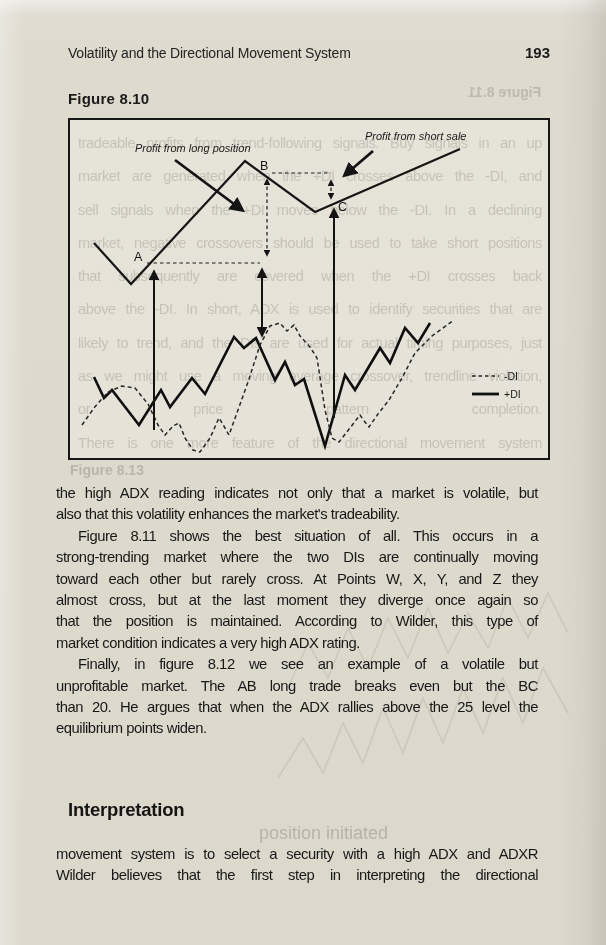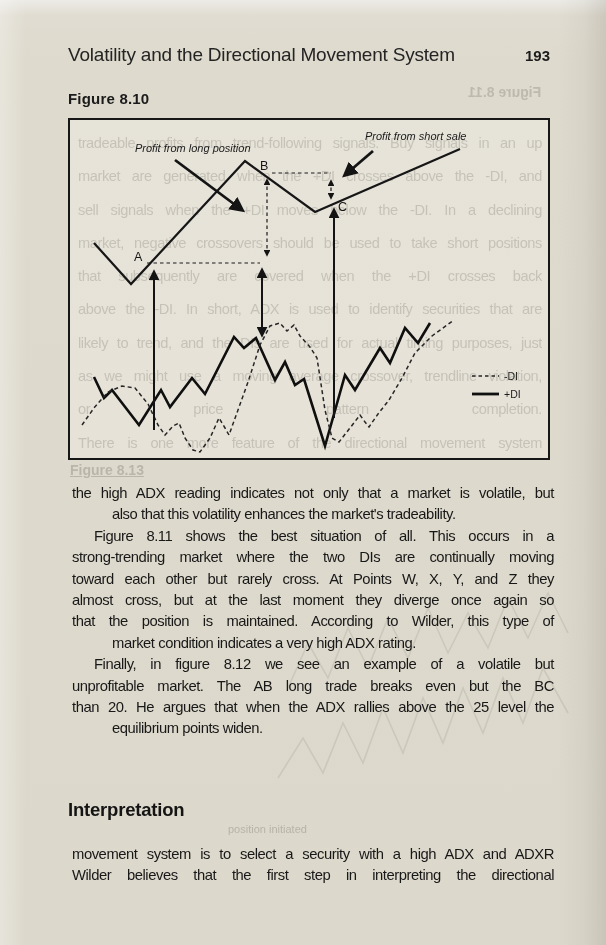--- a/index.html
+++ b/index.html
@@ -5,21 +5,21 @@
   html,body{margin:0;padding:0;}
   body{width:606px;height:945px;background:#d6d2c6;font-family:"Liberation Sans",sans-serif;}
   .page{position:relative;width:606px;height:945px;overflow:hidden;
     background:
       linear-gradient(90deg, rgba(255,255,255,.30) 0px, rgba(255,255,255,0) 26px),
       linear-gradient(270deg, rgba(110,105,92,.18) 0px, rgba(110,105,92,.06) 22px, rgba(110,105,92,0) 48px),
       linear-gradient(180deg, #ecebe6 0px, #e0dcd1 16px, #dedacd 60px, #dcd8cb 100%);
     color:#1c1c1c;}
   
   .running-head{position:absolute;left:68px;top:44px;width:482px;display:flex;justify-content:space-between;align-items:baseline;}
-  .rh-title{font-size:19px;letter-spacing:-0.2px;color:#242424;}
+  .rh-title{font-size:14px;letter-spacing:-0.2px;color:#242424;}
   .rh-num{font-size:15px;font-weight:bold;color:#1b1b1b;}
   
   .fig-caption{position:absolute;left:68px;top:90px;font-size:15px;font-weight:bold;letter-spacing:.2px;color:#1b1b1b;}
   .ghost-mirrored-caption{position:absolute;left:468px;top:84px;font-size:14px;font-weight:bold;transform:scaleX(-1);color:rgba(95,92,80,.26);}
   
   .figure-box{position:absolute;left:68px;top:118px;width:478px;height:338px;border:2px solid #171717;
     background:rgba(244,242,236,.38);overflow:hidden;}
   .figure-ghost-text{position:absolute;left:8px;top:1px;width:464px;line-height:21.3px;font-size:14.6px;
     letter-spacing:-0.4px;color:rgba(95,92,80,.24);}
   .figure-ghost-text .gline{white-space:nowrap;text-align:justify;text-align-last:justify;overflow:hidden;height:21.3px;margin-top:12px;}
@@ -30,30 +30,30 @@
   .ser-minus_di{fill:none;stroke:#262626;stroke-width:1.5;stroke-dasharray:4 3;}
   .g-dash{fill:none;stroke:#1a1a1a;stroke-width:1.2;stroke-dasharray:3.5 3;}
   .g-solid{fill:none;stroke:#141414;stroke-width:2;}
   .g-thick{fill:none;stroke:#141414;stroke-width:2.8;}
   .g-legdash{fill:none;stroke:#262626;stroke-width:1.4;stroke-dasharray:3.5 3;}
   .g-legsolid{fill:none;stroke:#101010;stroke-width:2.8;}
   .t-flabel{font-family:"Liberation Sans",sans-serif;font-style:italic;font-size:11px;fill:#1a1a1a;}
   .t-pt{font-family:"Liberation Sans",sans-serif;font-size:12.5px;fill:#161616;}
   .t-leg{font-family:"Liberation Sans",sans-serif;font-size:10.5px;fill:#1d1d1d;}
   
-  .ghost-lower-caption{position:absolute;left:70px;top:462px;font-size:14px;font-weight:bold;color:rgba(95,92,80,.28);text-decoration:underline;}
-  .ghost-fragment{position:absolute;left:228px;top:823px;font-size:11px;color:rgba(95,92,80,.30);}
+  .ghost-lower-caption{position:absolute;left:70px;top:462px;font-size:14px;font-weight:bold;color:rgba(95,92,80,.28);}
+  .ghost-fragment{position:absolute;left:259px;top:823px;font-size:18px;color:rgba(95,92,80,.30);}
   .ghost-chart{position:absolute;left:268px;top:538px;opacity:.10;}
   .ghost-chart polyline{fill:none;stroke:#3c3a34;stroke-width:1.6;}
   
-  .body-block{position:absolute;left:72px;width:482px;font-size:14.8px;letter-spacing:-0.45px;color:#181818;}
+  .body-block{position:absolute;left:56px;width:482px;font-size:14.8px;letter-spacing:-0.45px;color:#181818;}
   #body-top{top:483px;}
   #body-bottom{top:844px;}
   .tline{height:21.4px;line-height:21.4px;white-space:nowrap;text-align:justify;text-align-last:justify;}
-  .tline.lastline{text-align-last:left;margin-left:40px;}
+  .tline.lastline{text-align-last:left;}
   .tline.indent{text-indent:22px;}
   .it{font-style:italic;}
   .section-heading{position:absolute;left:68px;top:799px;font-size:18.5px;font-weight:bold;letter-spacing:-0.2px;color:#141414;}
 </style>
 </head>
 <body>
 
 <div class="page">
 
   <div class="running-head">

